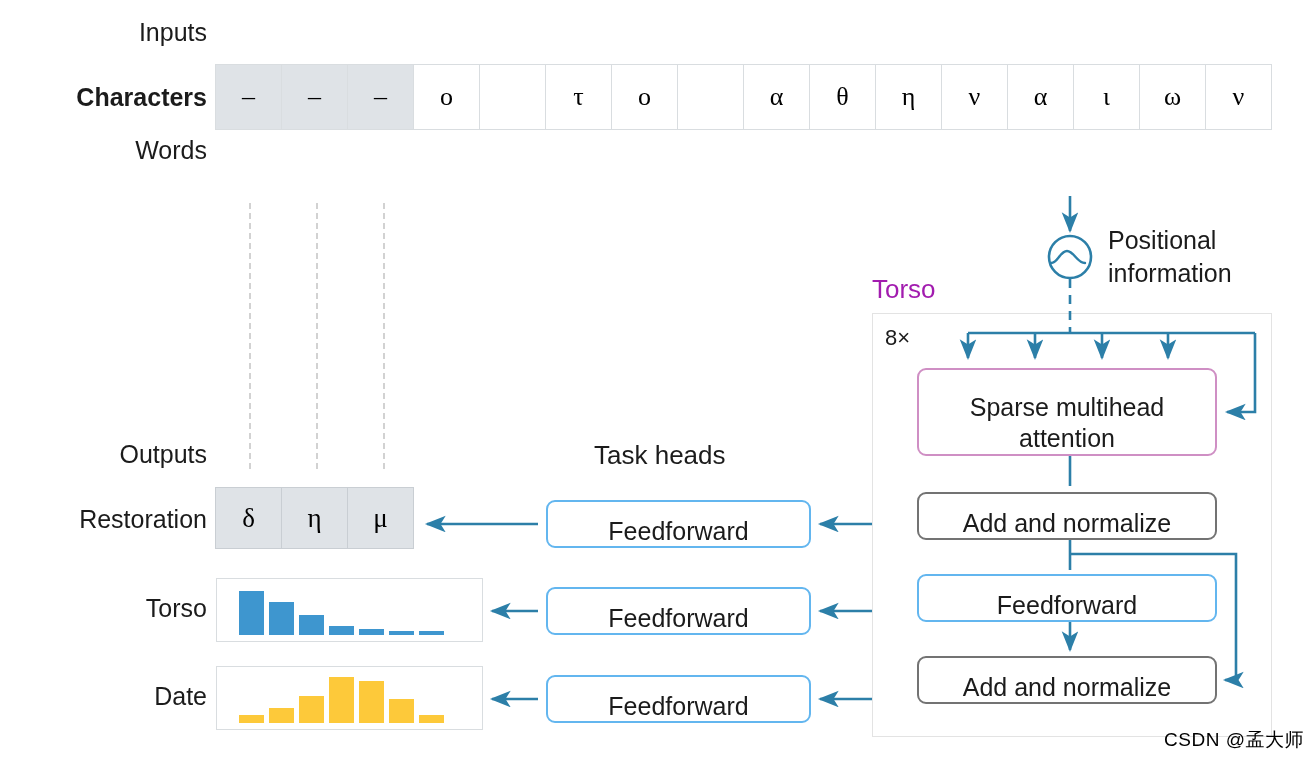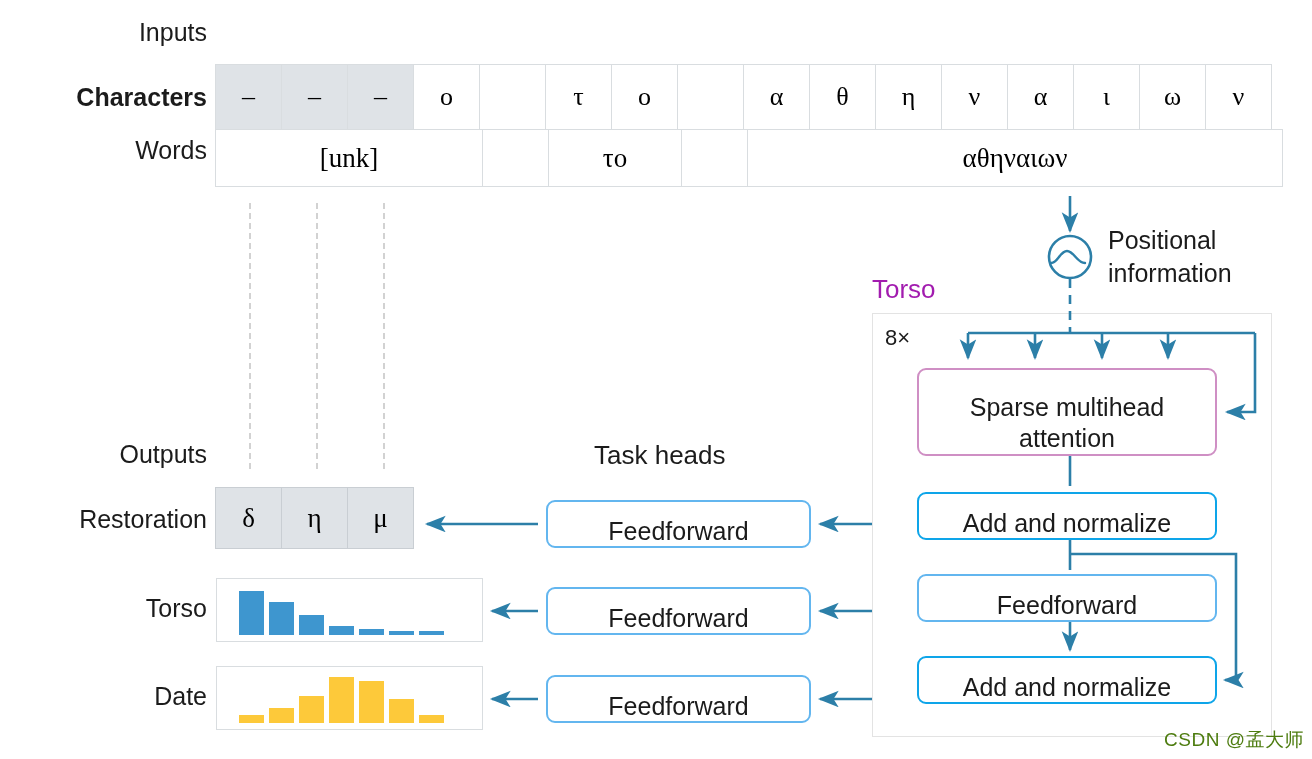--- a/index.html
+++ b/index.html
@@ -77,21 +77,21 @@
   
   .rbox{
     position:absolute;box-sizing:border-box;
     border-radius:9px;background:#fff;
     display:flex;align-items:flex-end;justify-content:center;
     text-align:center;
     font-size:25px;color:#1b1b1b;
     font-family:"Liberation Sans", sans-serif;
   }
   .rbox.blue{border:2px solid #63b6ef;}
-  .rbox.green{border:2px solid #0ea5e9;}
+  .rbox.green{border:2px solid #737373;}
   .rbox.pink{border:2px solid #cf8fc4;}
 
   
   #torso-box{
     position:absolute;left:872px;top:313px;
     width:400px;height:424px;
     border:1px solid #e3e3e3;background:#fff;
     box-sizing:border-box;
   }
   #torso-title{
@@ -104,21 +104,21 @@
   }
 
   
   #taskheads-title{position:absolute;left:594px;top:440px;font-size:26px;}
   #posinfo-label{
     position:absolute;left:1108px;top:224px;
     font-size:25px;line-height:1.32;color:#1b1b1b;
   }
   #watermark{
     position:absolute;right:8px;bottom:6px;
-    font-size:19px;color:#4d7c0f;
+    font-size:19px;color:#000000;
     font-family:"Liberation Sans", sans-serif;
     letter-spacing:.5px;
   }
   svg{position:absolute;left:0;top:0;pointer-events:none;}
 </style>
 </head>
 <body>
 
 <div class="rowlabel" style="right:1105px;top:18px;">Inputs</div>
 <div class="rowlabel" style="right:1105px;top:83px;font-weight:bold;">Characters</div>
@@ -141,27 +141,20 @@
       <div class="cell" style="width: 67px;"></div>
       <div class="cell" style="width: 67px;">α</div>
       <div class="cell" style="width: 67px;">θ</div>
       <div class="cell" style="width: 67px;">η</div>
       <div class="cell" style="width: 67px;">ν</div>
       <div class="cell" style="width: 67px;">α</div>
       <div class="cell" style="width: 67px;">ι</div>
       <div class="cell" style="width: 67px;">ω</div>
       <div class="cell" style="width: 67px;">ν</div>
     </div>
-  <div class="tbl-row" id="word-row">
-      <div class="wcell" style="width: 268px;">[unk]</div>
-      <div class="wcell" style="width: 67px;"></div>
-      <div class="wcell" style="width: 134px;">τo</div>
-      <div class="wcell" style="width: 67px;"></div>
-      <div class="wcell" style="width: 536px;">αθηναιων</div>
-    </div>
 </div>
 
 <div class="vdash" style="left:249px;top:203px;height:266px;"></div>
 <div class="vdash" style="left:316px;top:203px;height:266px;"></div>
 <div class="vdash" style="left:383px;top:203px;height:266px;"></div>
 
 <div id="restoration-row">
     <div class="rcell">δ</div>
     <div class="rcell">η</div>
     <div class="rcell">μ</div>

